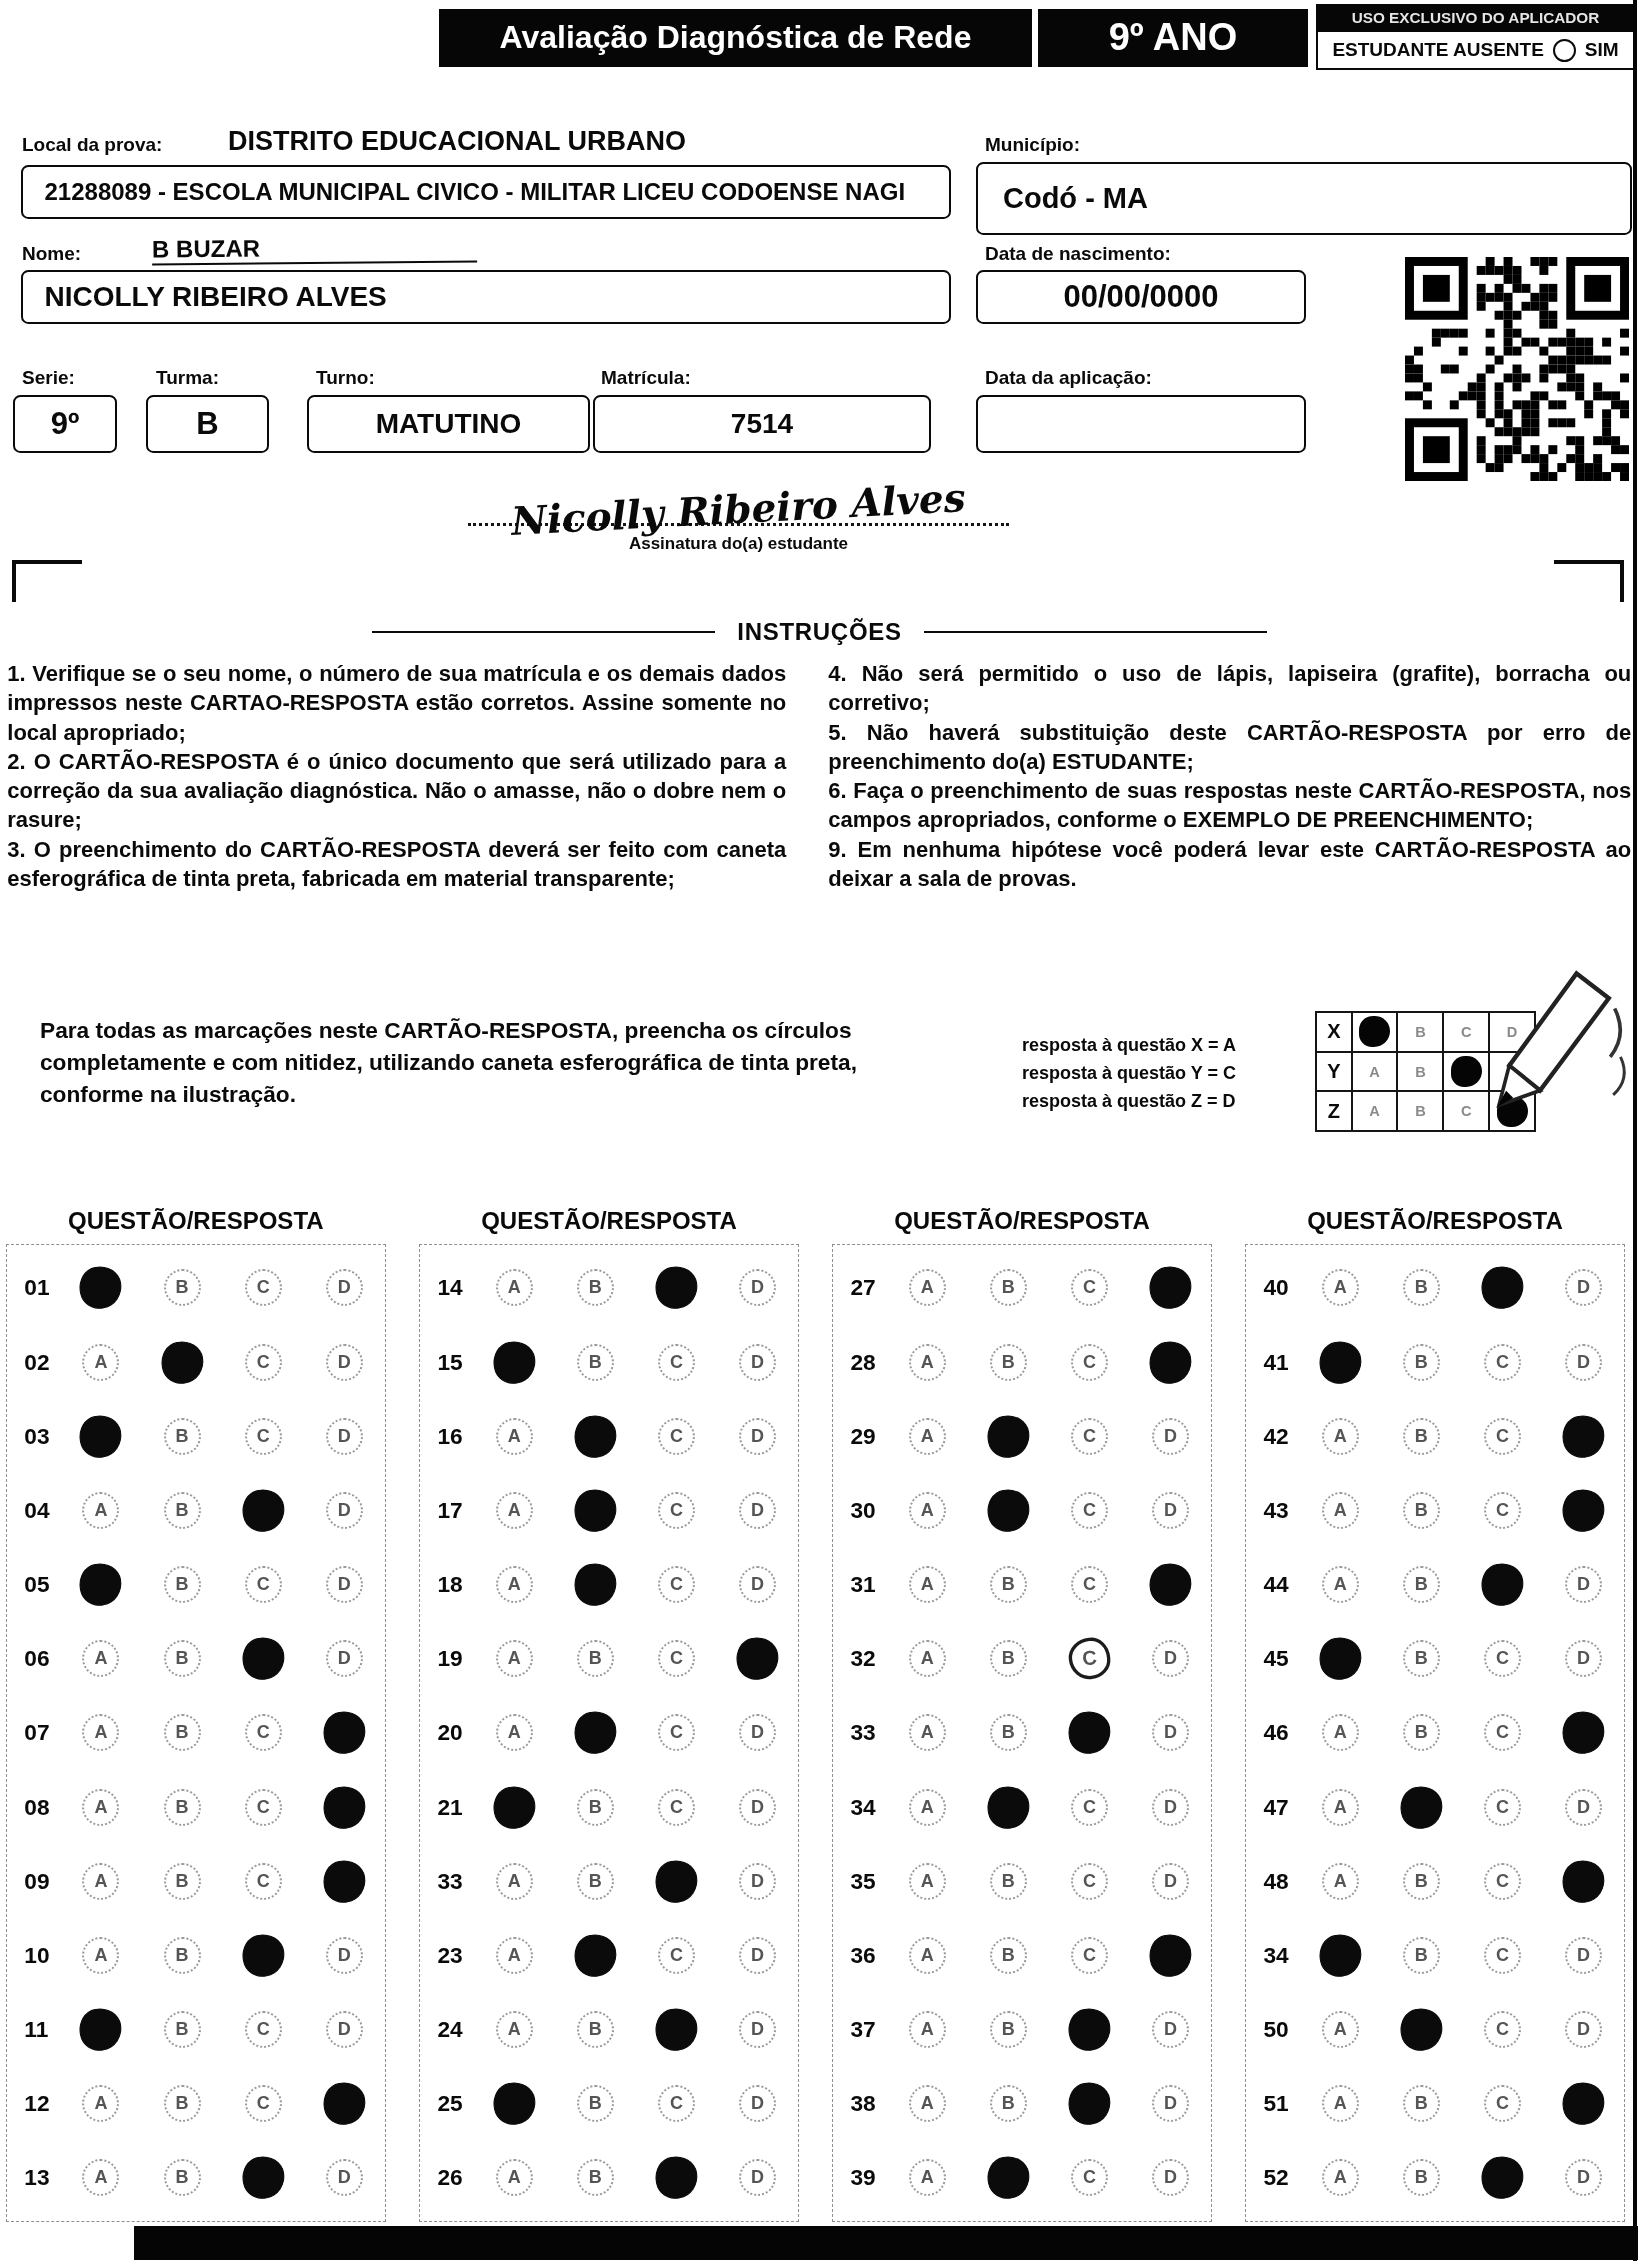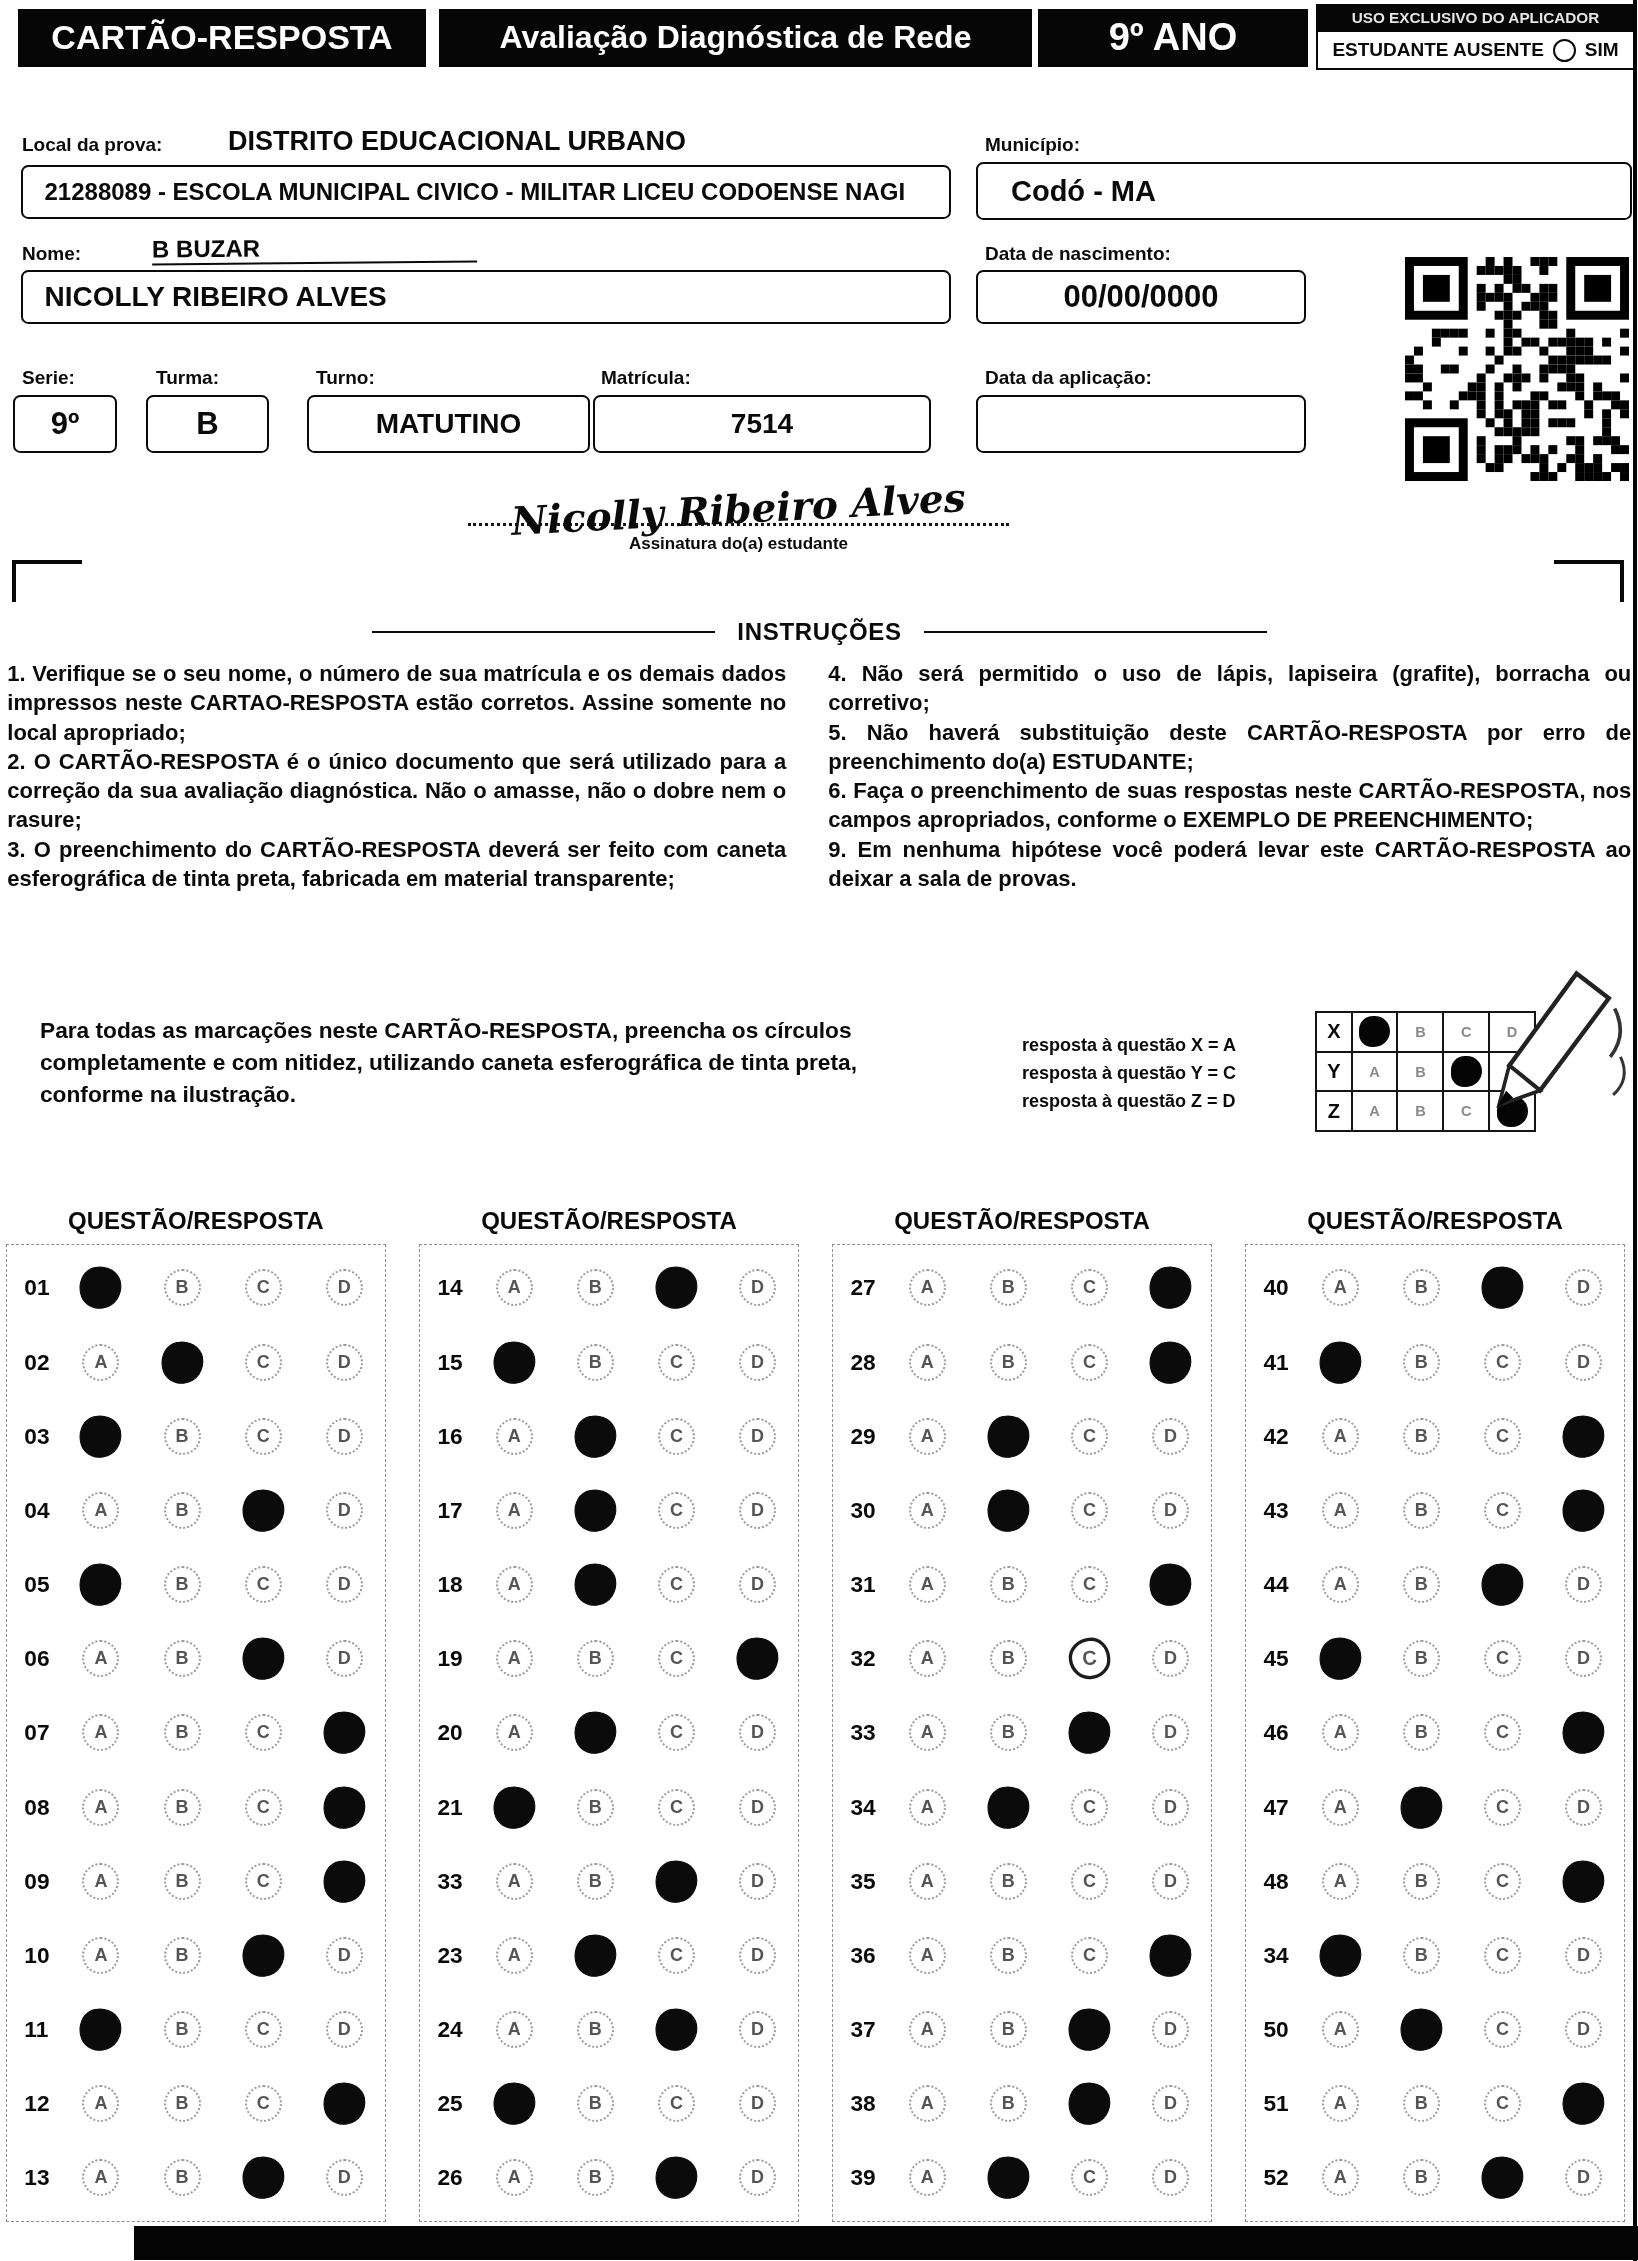--- a/index.html
+++ b/index.html
@@ -14,21 +14,21 @@
   .hdr-grade{left:1038px;top:8.8px;width:270px;height:58px;font-size:38px}
   .hdr-right{position:absolute;left:1316px;top:4.4px;width:319px}
   .hdr-right .strip{height:28px;background:#060606;color:#e5e5e5;font-size:15.3px;font-weight:bold;display:flex;align-items:center;justify-content:center}
   .hdr-right .absent{height:38px;border:2.2px solid #0a0a0a;border-top:none;display:flex;align-items:center;justify-content:center;gap:8.8px;font-weight:bold;font-size:19px;background:#fff}
   .circle{width:23.4px;height:23.4px;border:2.2px solid #0a0a0a;border-radius:50%;display:inline-block}
 
   .lab-local{left:22px;top:134px}
   .val-local{position:absolute;left:228px;top:126px;font-size:27px;font-weight:bold}
   .lab-mun{left:985px;top:134px}
   .box-school{left:20.5px;top:165px;width:930px;height:54px;padding-left:22px;font-size:24px}
-  .box-mun{left:976px;top:162px;width:656px;height:58px;padding-left:33px;font-size:29px}
+  .box-mun{left:976px;top:162px;width:656px;height:73px;padding-left:25px;font-size:29px}
   .lab-nome{left:22px;top:243px}
   .hand-name{position:absolute;left:152px;top:234px;width:325px;font-size:24px;font-weight:bold;border-bottom:2.2px solid #0a0a0a;transform:rotate(-0.5deg)}
   .lab-nasc{left:985px;top:243px}
   .box-nome{left:20.5px;top:270px;width:930px;height:54px;padding-left:22px;font-size:28px}
   .box-nasc{left:976px;top:270px;width:330px;height:54px;justify-content:center;font-size:31px}
   .qr{position:absolute;left:1405px;top:257px;width:224px;height:224px}
   .qr svg{width:100%;height:100%;display:block}
 
   .lab-serie{left:22px;top:367px}
   .lab-turma{left:156px;top:367px}
@@ -81,21 +81,20 @@
   .bubble.circled{border:3.7px solid #1c1c1c;border-radius:55% 45% 50% 50%/48% 52% 46% 54%;transform:rotate(-6deg) scale(1.12)}
 
   .bottom-bar{position:absolute;left:134px;top:2226px;width:1504px;height:34px;background:#050505}
   .right-edge{position:absolute;left:1633px;top:0;width:3.7px;height:2261px;background:#050505}
 </style>
 </head>
 <body>
 
 <div class="page">
 
-  <div class="blackbox hdr-card">CARTÃO-RESPOSTA</div>
   <div class="blackbox hdr-exam">Avaliação Diagnóstica de Rede</div>
   <div class="blackbox hdr-grade">9º ANO</div>
   <div class="hdr-right">
     <div class="strip">USO EXCLUSIVO DO APLICADOR</div>
     <div class="absent">
       <span>ESTUDANTE AUSENTE</span>
       <span class="circle"></span>
       <span>SIM</span>
     </div>
   </div>

